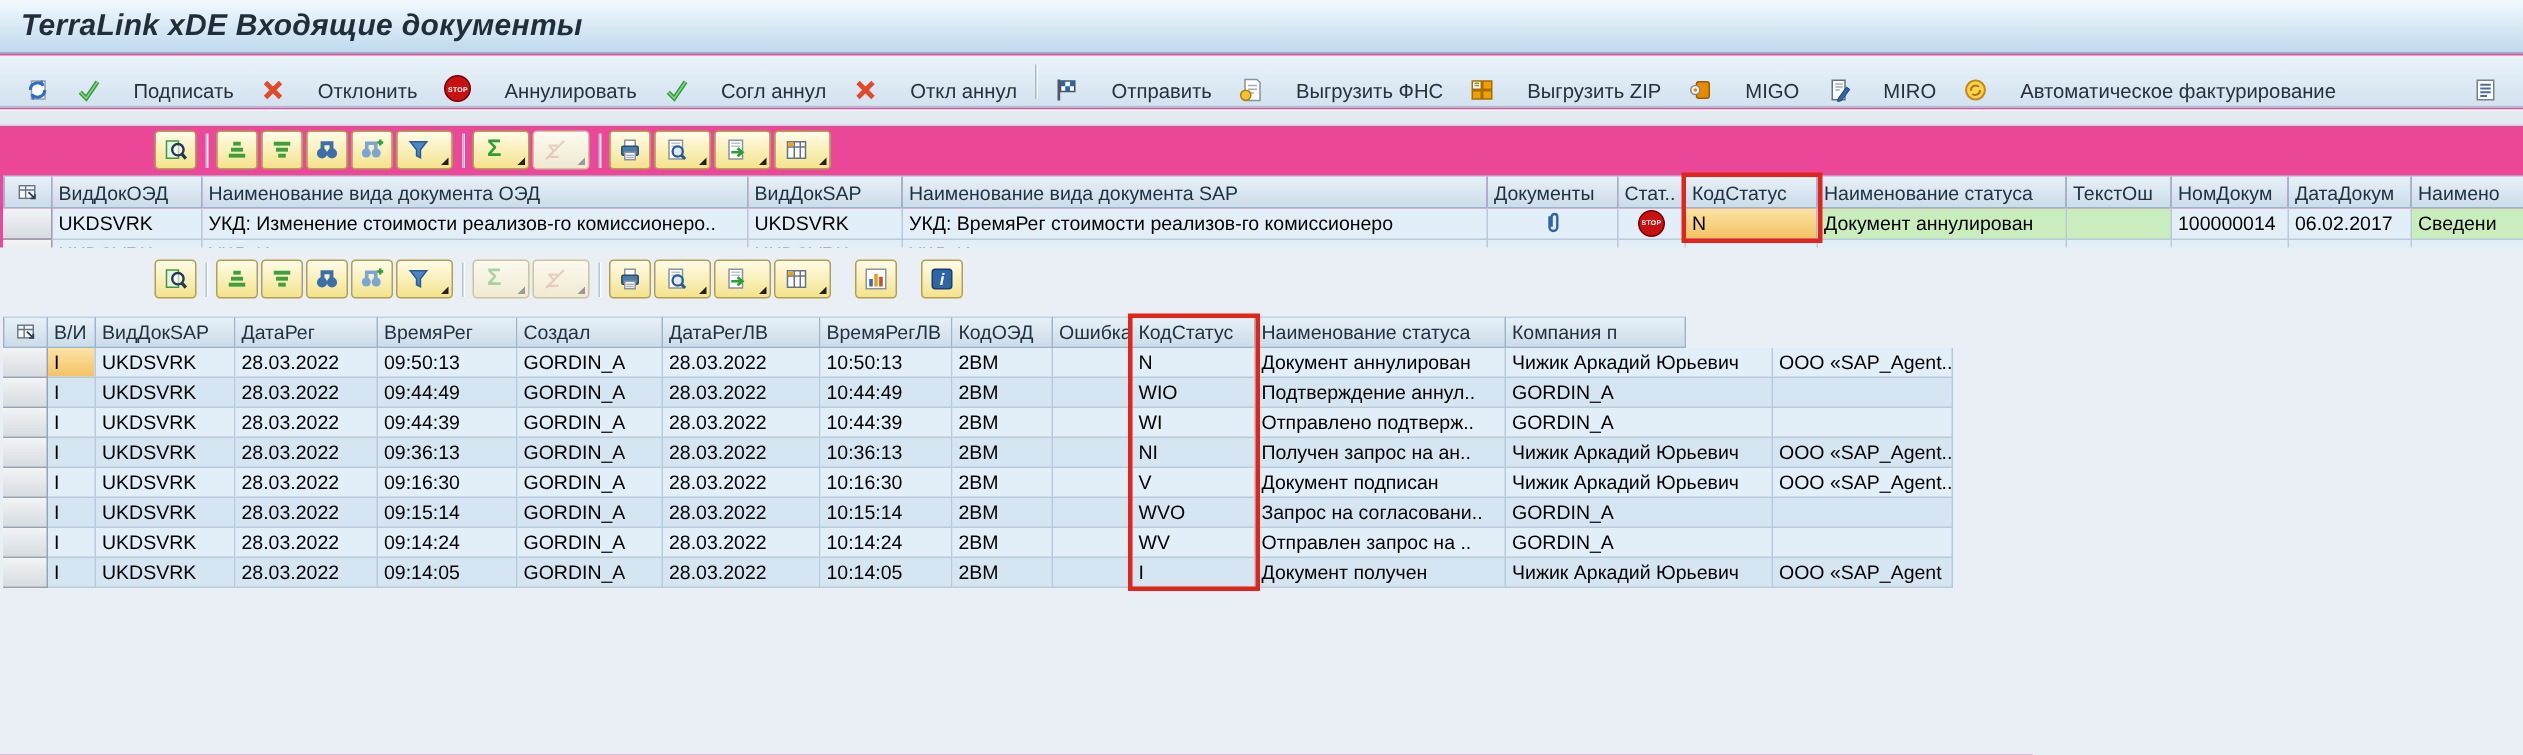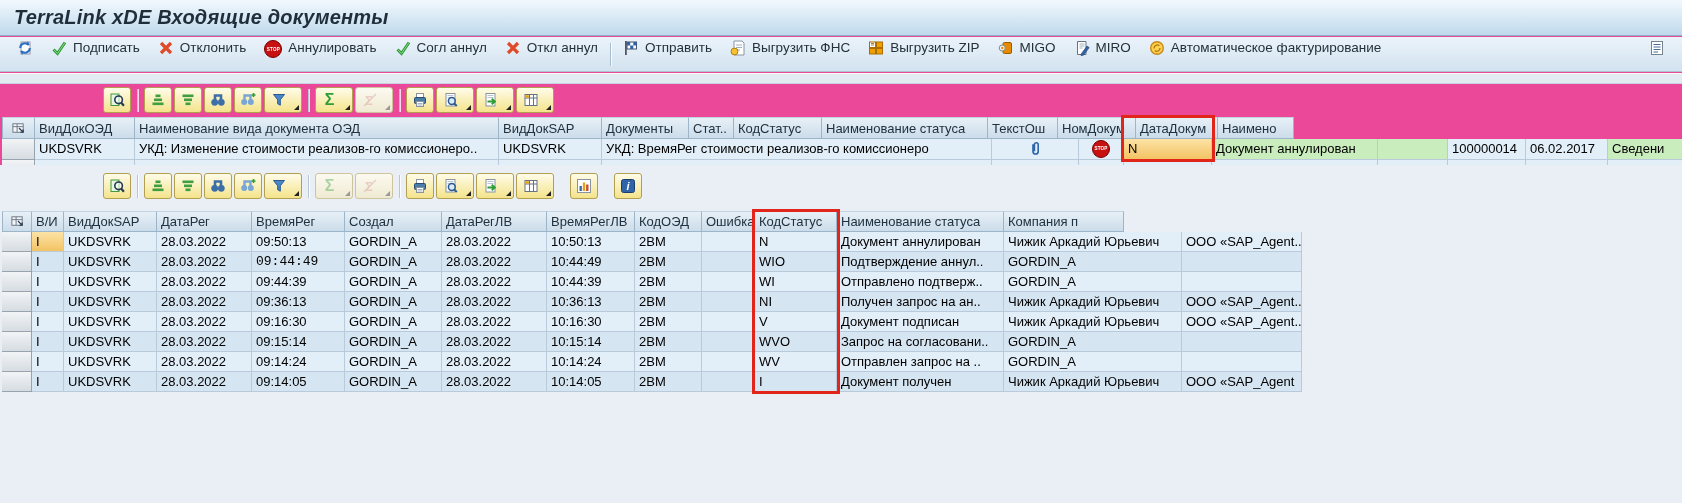--- a/index.html
+++ b/index.html
@@ -7,21 +7,21 @@
           font-family:"Liberation Sans","DejaVu Sans",sans-serif;-webkit-font-smoothing:antialiased;}
   
   .titlebar{position:absolute;left:0;top:0;width:100%;height:36px;
             background:linear-gradient(#f2f9fe,#bfd9ec);border-bottom:1px solid #8fafc6;
             display:flex;align-items:center;padding-left:14px;box-sizing:border-box;}
   .titletext{font-size:20px;font-weight:bold;font-style:italic;color:#1f2e3a;letter-spacing:.2px;}
   
   .apptoolbar{position:absolute;left:0;top:37px;width:100%;height:35px;box-sizing:border-box;
               background:linear-gradient(#ebf3fa,#d2e2ef);border-bottom:1px solid #adc2d3;
               display:flex;align-items:center;padding:0 8px;}
-  .tbbtn{display:flex;align-items:flex-start;gap:6px;padding:0 9px;height:28px;font-size:13.5px;
+  .tbbtn{display:flex;align-items:flex-end;gap:22px;padding:0 9px;height:28px;font-size:13.5px;
          color:#25313b;white-space:nowrap;border-radius:3px;}
   .tbsep{width:1px;height:23px;background:#a7bdcd;box-shadow:1px 0 0 rgba(255,255,255,.8);margin:0 3px;}
   .tbspring{margin-left:auto;}
   
   .substrip{position:absolute;left:0;top:73px;width:100%;height:11px;background:#e2eaf2;
             border-top:1px solid #f7fafd;border-bottom:1px solid #c5d3e0;box-sizing:border-box;}
   
   .alvbar{display:flex;align-items:center;gap:2px;}
   #alvbar1{position:absolute;left:0;top:86px;height:28px;padding-left:103px;}
   #alvbar2{position:absolute;left:0;top:7px;height:28px;padding-left:103px;}
@@ -306,20 +306,21 @@
         <div class="hcell hselcell" style="width: 33px;">
           <svg width="15" height="15" viewBox="0 0 16 16">
             <rect x="2" y="3" width="11" height="9" fill="#f4f7f9" stroke="#667482"></rect>
             <path d="M2 6h11M6.5 3v9" stroke="#667482"></path>
             <path d="M8.5 7.5l4.5 4.5M13 9v3h-3" fill="none" stroke="#2c3e50" stroke-width="1.3"></path>
           </svg>
         </div>
         <div class="hcell" style="width: 100px;">ВидДокОЭД</div>
         <div class="hcell" style="width: 364px;">Наименование вида документа ОЭД</div>
         <div class="hcell" style="width: 103px;">ВидДокSAP</div>
+        <div class="hcell" style="width: 390px;">Наименование вида документа SAP</div>
         <div class="hcell" style="width: 87px;">Документы</div>
         <div class="hcell" style="width: 45px;">Стат..</div>
         <div class="hcell" style="width: 88px;">КодСтатус</div>
         <div class="hcell" style="width: 166px;">Наименование статуса</div>
         <div class="hcell" style="width: 70px;">ТекстОш</div>
         <div class="hcell" style="width: 78px;">НомДокум</div>
         <div class="hcell" style="width: 82px;">ДатаДокум</div>
         <div class="hcell" style="width: 76px;">Наимено</div>
       </div>
       <div class="drow">
@@ -506,21 +507,21 @@
             <div class="dcell" style="width: 82px;">N</div>
             <div class="dcell" style="width: 167px;">Документ аннулирован</div>
             <div class="dcell" style="width: 178px;">Чижик Аркадий Юрьевич</div>
             <div class="dcell" style="width: 120px;">ООО «SAP_Agent..</div>
           </div>
           <div class="drow alt">
             <div class="dcell selcell" style="width: 30px;"></div>
             <div class="dcell" style="width: 32px;">I</div>
             <div class="dcell" style="width: 93px;">UKDSVRK</div>
             <div class="dcell" style="width: 95px;">28.03.2022</div>
-            <div class="dcell" style="width: 93px; font-family: Liberation Mono, monospace;">09:44:49</div>
+            <div class="dcell" style="width: 93px;">09:44:49</div>
             <div class="dcell" style="width: 97px;">GORDIN_A</div>
             <div class="dcell" style="width: 105px;">28.03.2022</div>
             <div class="dcell" style="width: 88px;">10:44:49</div>
             <div class="dcell" style="width: 67px;">2BM</div>
             <div class="dcell" style="width: 53px;"></div>
             <div class="dcell" style="width: 82px;">WIO</div>
             <div class="dcell" style="width: 167px;">Подтверждение аннул..</div>
             <div class="dcell" style="width: 178px;">GORDIN_A</div>
             <div class="dcell" style="width: 120px;"></div>
           </div>

